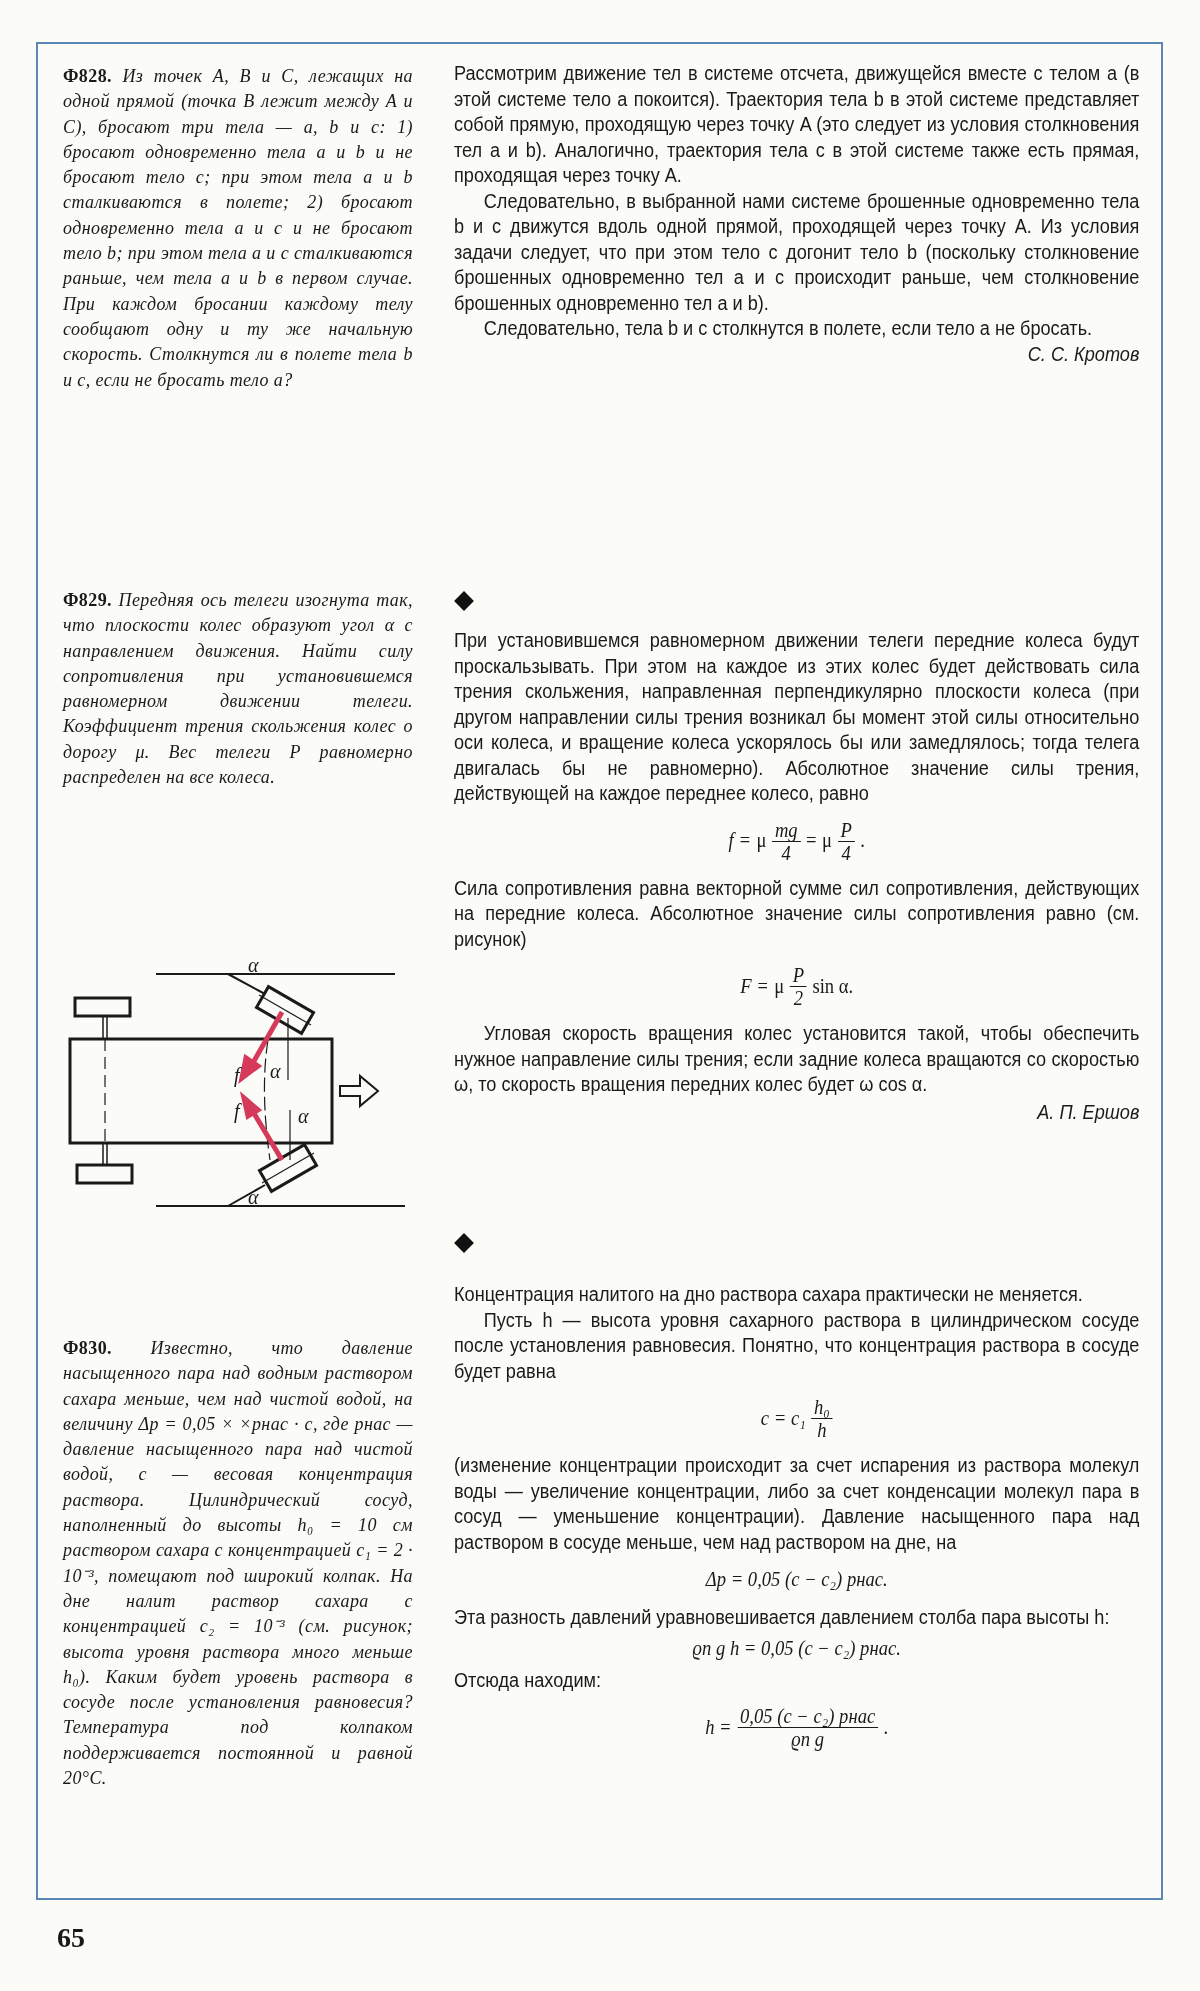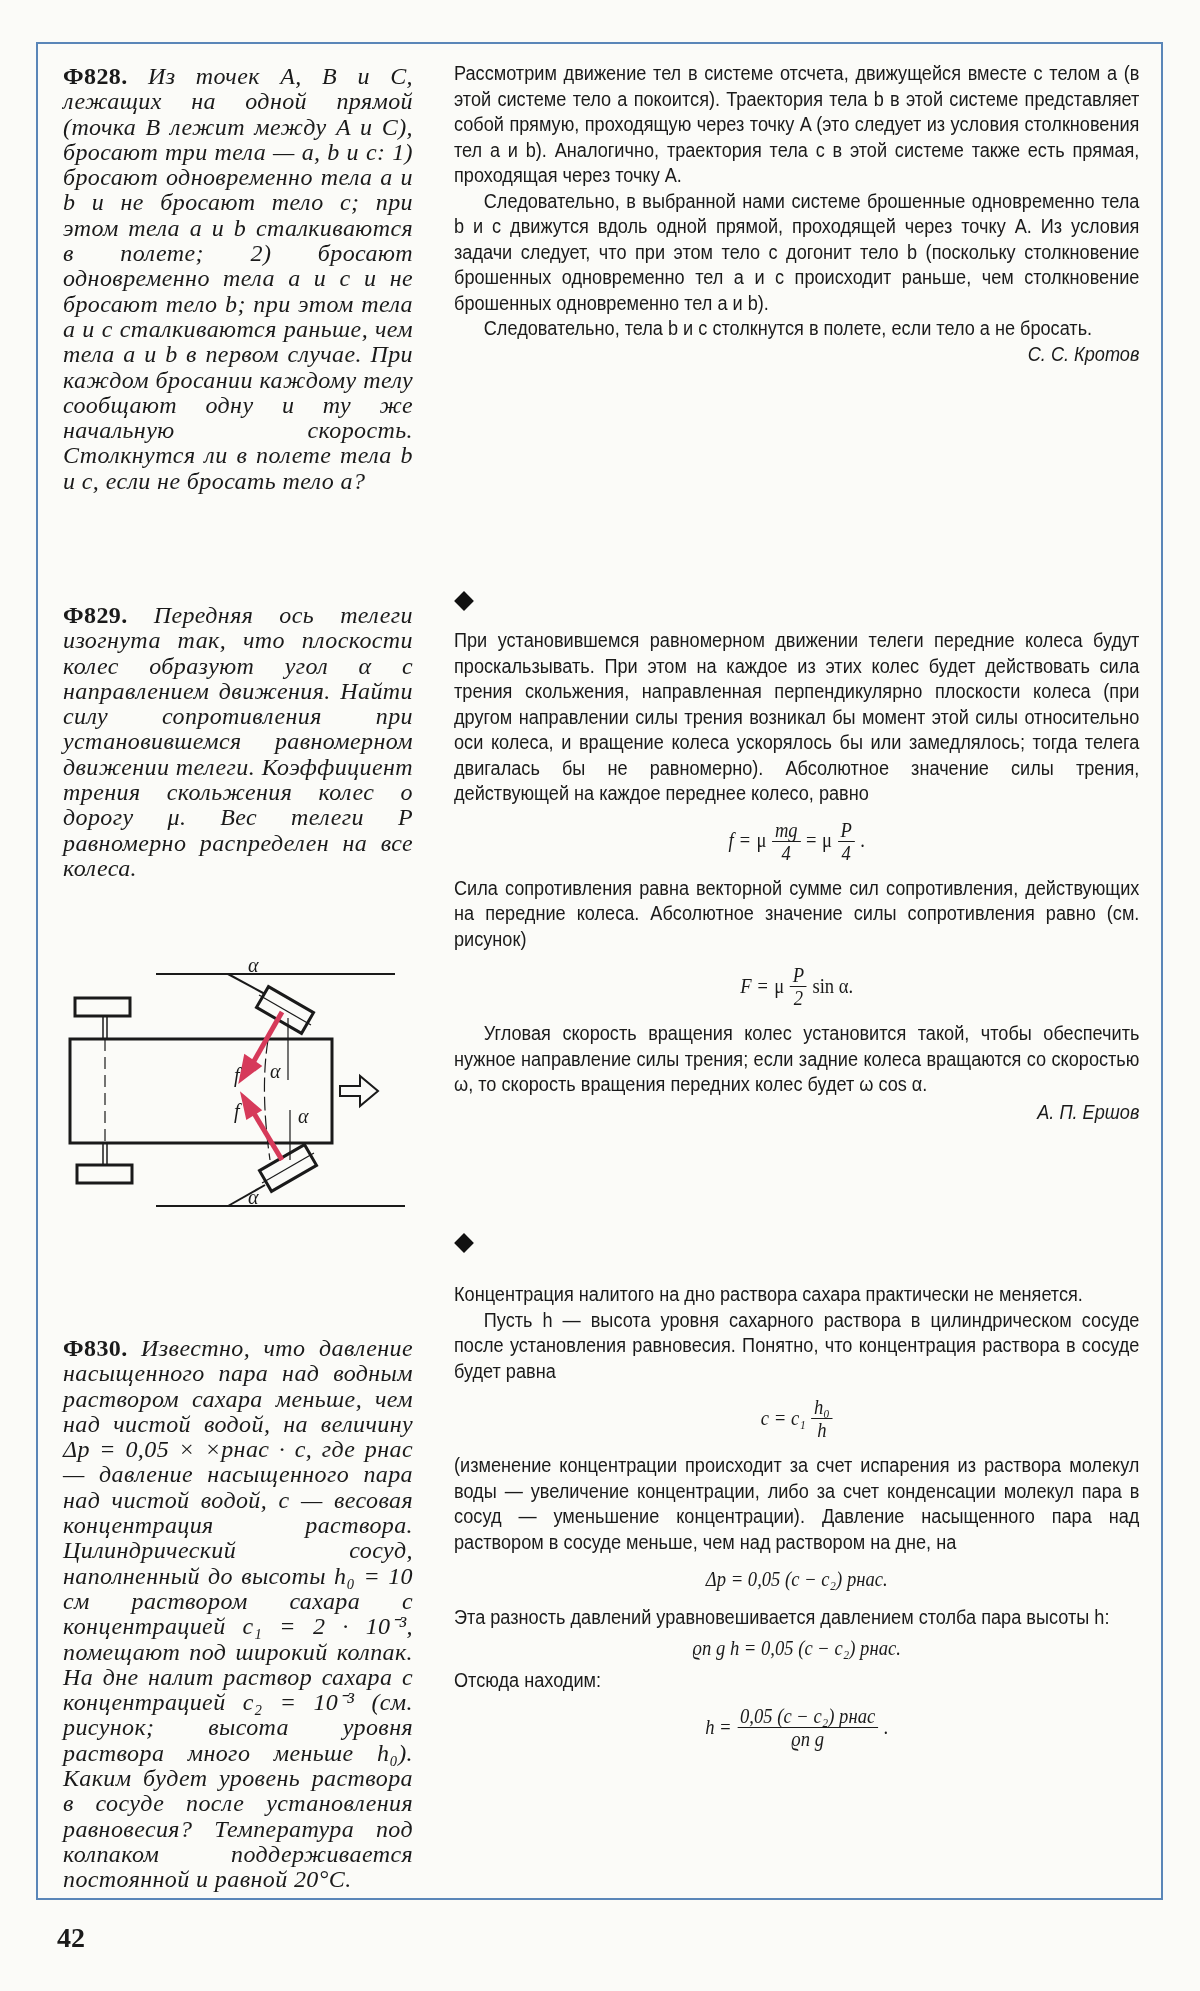--- a/index.html
+++ b/index.html
@@ -7,21 +7,21 @@
     width:1200px; height:1991px; background:#fbfbf8; position:relative;
     font-family:"Liberation Serif", serif; color:#1a1a1a; overflow:hidden;
   }
   .frame {
     position:absolute; left:36px; top:42px; width:1127px; height:1858px;
     border:2px solid #5a86b8; box-sizing:border-box;
   }
   .qcol {
     position:absolute; left:63px; width:350px;
     font-family:"Liberation Serif", serif; font-style:italic;
-    font-size:24px; line-height:25.3px; text-align:justify; letter-spacing:0.4px;
+    font-size:18px; line-height:25.3px; text-align:justify; letter-spacing:0.4px;
   }
   .qcol b { font-style:normal; font-weight:bold; }
   .acol {
     position:absolute; left:454px; width:686px;
     font-family:"Liberation Sans Narrow","Liberation Sans", sans-serif;
     font-size:19.5px; line-height:25.5px; text-align:justify;
     transform:scaleX(0.93); transform-origin:left top; width:737px;
   }
   .acol p { margin:0; }
   .acol .ind { text-indent:32px; }
@@ -55,21 +55,21 @@
 </div>
 <div class="acol" style="top:61px;">
   <p>Рассмотрим движение тел в системе отсчета, движущейся вместе с телом a (в этой системе тело a покоится). Траектория тела b в этой системе представляет собой прямую, проходящую через точку A (это следует из условия столкновения тел a и b). Аналогично, траектория тела c в этой системе также есть прямая, проходящая через точку A.</p>
   <p class="ind">Следовательно, в выбранной нами системе брошенные одновременно тела b и c движутся вдоль одной прямой, проходящей через точку A. Из условия задачи следует, что при этом тело c догонит тело b (поскольку столкновение брошенных одновременно тел a и c происходит раньше, чем столкновение брошенных одновременно тел a и b).</p>
   <p class="ind">Следовательно, тела b и c столкнутся в полете, если тело a не бросать.</p>
   <p class="author">С. С. Кротов</p>
 </div>
 
 <div class="diamond" style="top:594px;"></div>
 
-<div class="qcol" style="top:603px;">
+<div class="qcol" style="top:588px;">
   <b>Ф829.</b>
   <span>Передняя ось телеги изогнута так, что плоскости колес образуют угол α с направлением движения. Найти силу сопротивления при установившемся равномерном движении телеги. Коэффициент трения скольжения колес о дорогу μ. Вес телеги P равномерно распределен на все колеса.</span>
 </div>
 <div class="acol" style="top:628px;">
   <p>При установившемся равномерном движении телеги передние колеса будут проскальзывать. При этом на каждое из этих колес будет действовать сила трения скольжения, направленная перпендикулярно плоскости колеса (при другом направлении силы трения возникал бы момент этой силы относительно оси колеса, и вращение колеса ускорялось бы или замедлялось; тогда телега двигалась бы не равномерно). Абсолютное значение силы трения, действующей на каждое переднее колесо, равно</p>
   <div class="formula">
     <span class="it">f =</span>
     <span>μ</span>
     <span class="frac">
         <span class="num">mg</span>
@@ -164,13 +164,13 @@
   <div class="formula">
     <span class="it">h =</span>
     <span class="frac">
         <span class="num">0,05 (c − c₂) pнас</span>
         <span class="den">ϱп g</span>
       </span>
     <span>.</span>
   </div>
 </div>
 
-<div class="pagenum">42</div>
+<div class="pagenum">65</div>
 
 </body></html>

